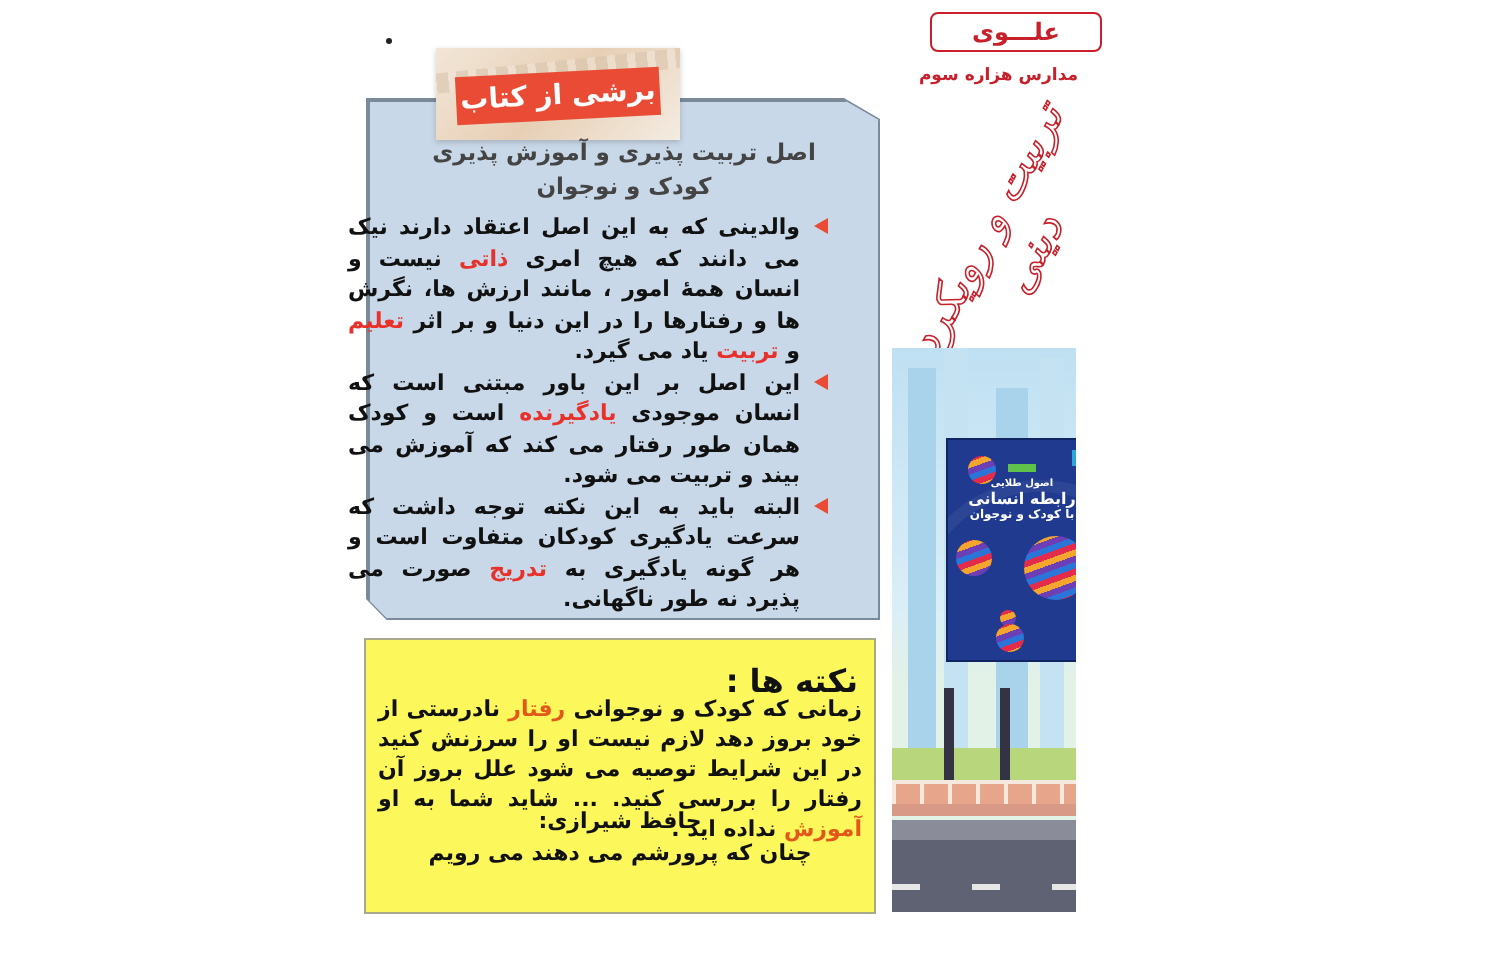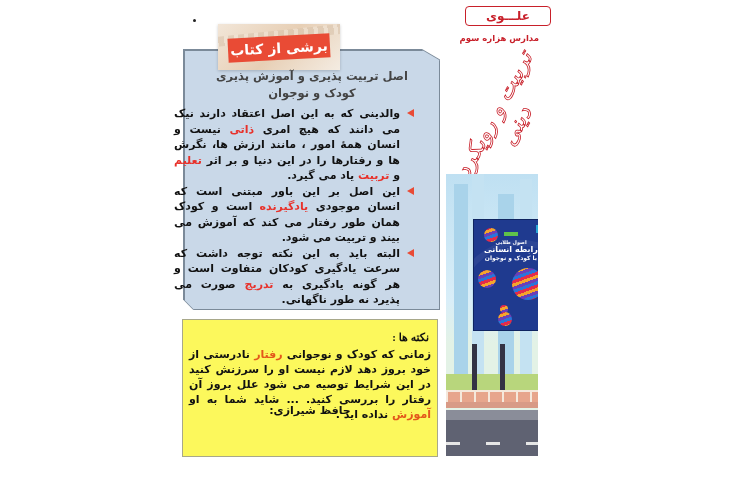--- a/index.html
+++ b/index.html
@@ -32,21 +32,21 @@
              font-size:11px; font-weight:bold; color:#111; line-height:15.5px; }
   .bullet { position:relative; padding-right:14px; text-align:justify; text-align-last:right; }
   .bullet .arrow { position:absolute; right:0; top:3px; width:0; height:0;
              border-top:4px solid transparent; border-bottom:4px solid transparent; border-right:7px solid #e94b35; }
   .red { color:#e8312a; }
   .orange { color:#e3571b; }
 
   
   .note { position:absolute; left:182px; top:319px; width:254px; height:136px;
           background:#fcf85c; border:1px solid #a8a88a; direction:rtl; }
-  .note-head { position:absolute; right:8px; top:11px; font-size:11px; font-weight:bold; color:#111;font-family:Liberation Serif, serif; }
+  .note-head { position:absolute; right:8px; top:11px; font-size:16px; font-weight:bold; color:#111; }
   .note-body { position:absolute; right:6px; top:27px; width:242px; font-size:11px; font-weight:bold; color:#111;
                line-height:15px; text-align:justify; text-align-last:right; }
   .poem { position:absolute; left:0; top:83px; width:254px; text-align:center; font-size:11px; font-weight:bold;
           color:#111; line-height:16px; }
 
   
   .logo-box { position:absolute; left:452px; top:6px; width:84px; height:18px; border:1.5px solid #c8202a;
               border-radius:4px; text-align:center; color:#c8202a; font-weight:bold; font-size:12px;
               line-height:18px; direction:rtl;margin-left:13px; }
   .logo-sub { position:absolute; left:455px; top:33px; width:84px; text-align:right; color:#c8202a;
@@ -109,20 +109,21 @@
   </div>
 </div>
 
 <div class="note">
   <div class="note-head">نکته ها :</div>
   <div class="note-body">
     <span>زمانی که کودک و نوجوانی </span><span class="orange">رفتار</span><span> نادرستی از خود بروز دهد لازم نیست او را سرزنش کنید در این شرایط توصیه می شود علل بروز آن رفتار را بررسی کنید. ... شاید شما به او </span><span class="orange">آموزش</span><span> نداده اید .</span>
   </div>
   <div class="poem">
     <div>حافظ شیرازی:</div>
+    <div>چنان که پرورشم می دهند می رویم</div>
   </div>
 </div>
 
 <div class="logo-box">علـــوی</div>
 <div class="logo-sub">مدارس هزاره سوم</div>
 <div class="calli">تربیت و رویکرد دینی</div>
 
 <div class="scene">
   <div class="bld" style="left:8px;top:10px;width:14px;height:190px;"></div>
   <div class="bld" style="left:26px;top:0;width:12px;height:200px;background:#c4e2f2;"></div>

